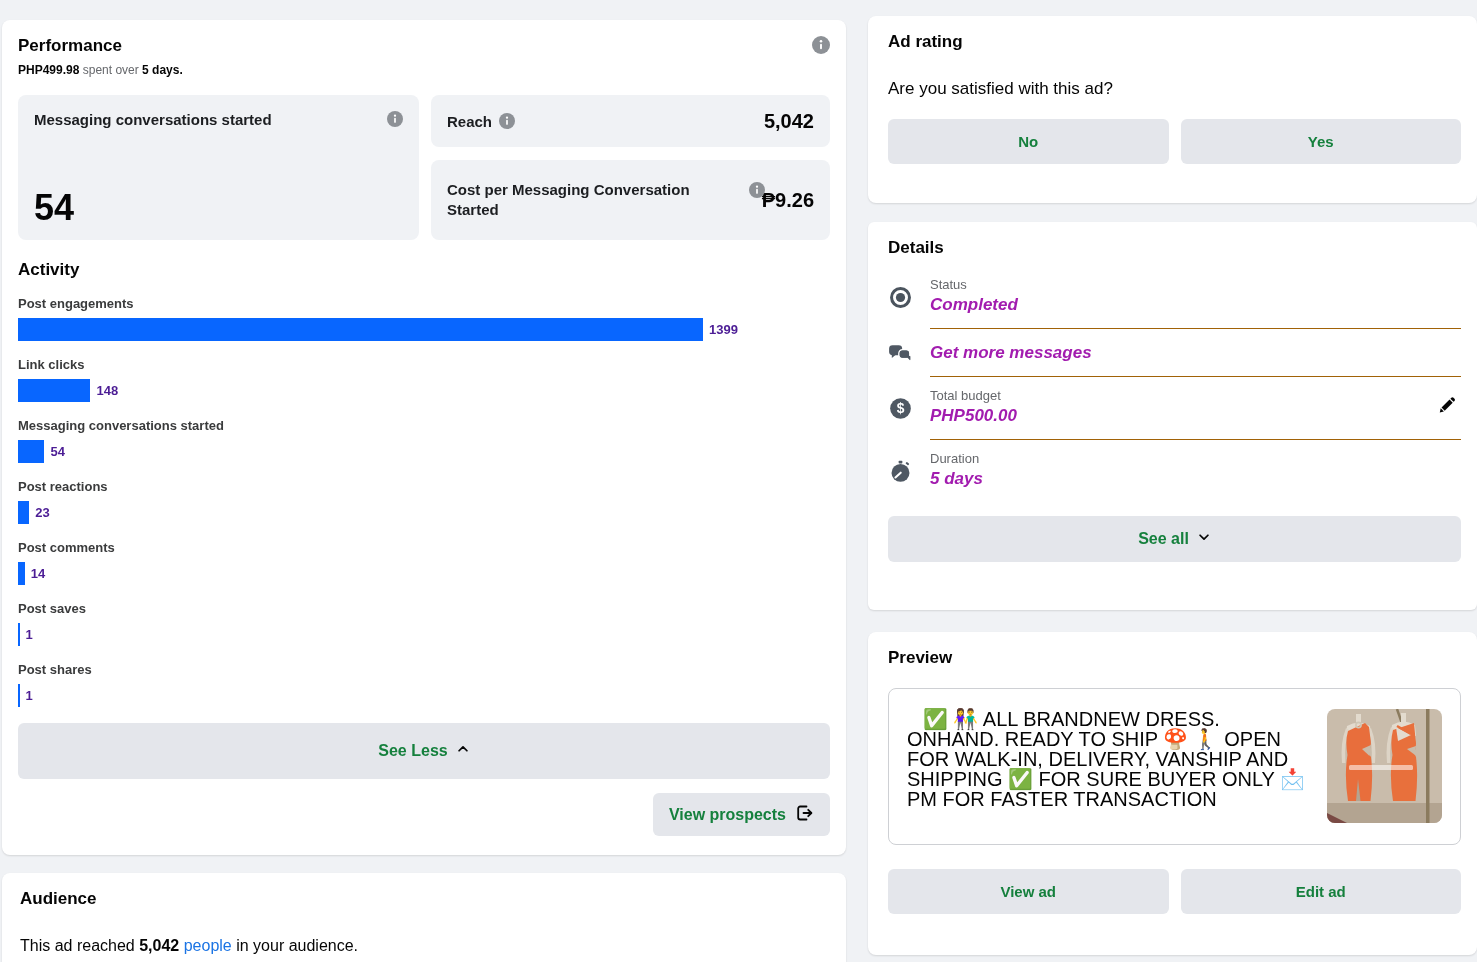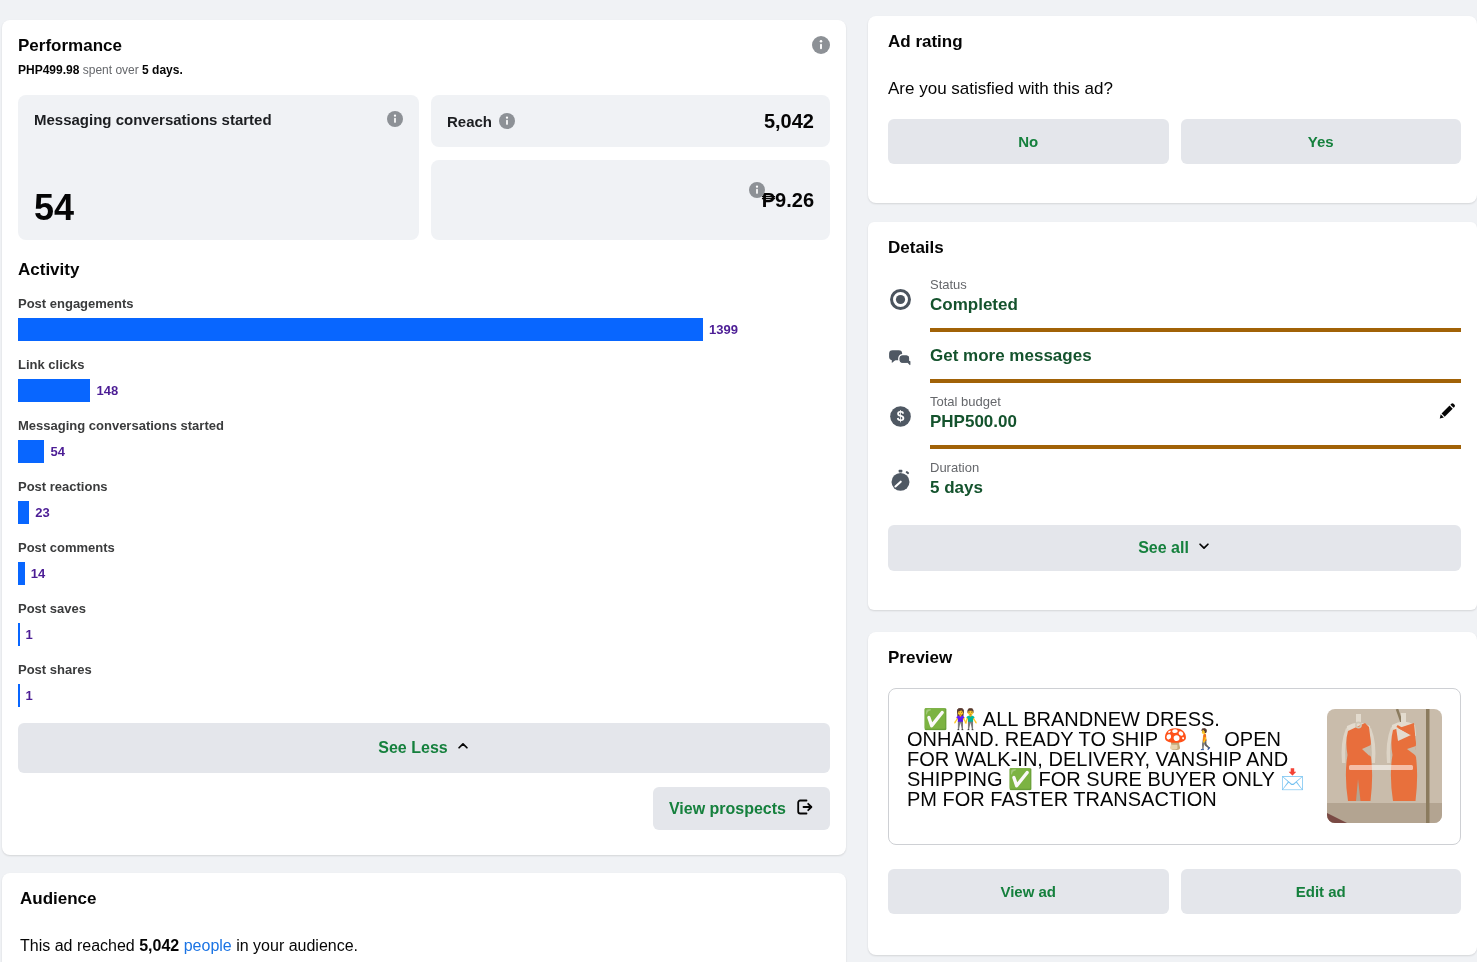--- a/index.html
+++ b/index.html
@@ -40,46 +40,46 @@
   .activity-label { font-size:13px; font-weight:700; color:#3a3b3c; margin-bottom:7px; }
   .bar-line { display:flex; align-items:center; }
   .bar { height:23px; background:#0866ff; }
   .bar-value { font-size:13px; font-weight:700; color:#4c1d95; margin-left:6px; }
 
   .gray-btn {
     background:#e4e6eb; border:none; border-radius:6px; cursor:pointer;
     font-family:inherit; font-weight:700; font-size:15px; color:#15803d;
     display:flex; align-items:center; justify-content:center; gap:8px;
   }
-  .see-less-btn { width:100%; height:50px; margin-top:16px; font-size:16px; }
+  .see-less-btn { width:100%; height:56px; margin-top:16px; font-size:16px; }
   .prospects-row { display:flex; justify-content:flex-end; margin-top:14px; }
   .view-prospects-btn { height:43px; padding:0 16px; font-size:16px; }
 
   
   .audience-card { margin-top:18px; height:150px; padding:16px 18px; }
   .audience-text { margin:28px 0 0 0; font-size:16px; color:#050505; }
   .audience-text .b { font-weight:700; }
   .link { color:#1b74e4; text-decoration:none; cursor:pointer; }
 
   
   .ad-rating-card { height:187px; padding:16px 16px 20px 20px; margin-bottom:19px; }
   .rating-question { margin:27px 0 0 0; font-size:17px; color:#050505; }
   .btn-row { display:flex; gap:12px; margin-top:20px; }
   .btn-row .gray-btn { flex:1; height:45px; }
 
   
   .details-card { height:388px; padding:16px 16px 16px 20px; margin-bottom:22px;border-radius:6px; }
   .details-rows { margin-top:8px; }
   .detail-row { display:flex; gap:18px; align-items:center; }
   .detail-icon { width:24px; flex:0 0 24px; display:flex; align-items:center; justify-content:center; }
-  .row-body { flex:1; display:flex; align-items:center; padding:11px 0 13px; border-bottom:4px solid #a16207; }
+  .row-body { flex:1; display:flex; align-items:center; padding:11px 0 13px; border-bottom:1px solid #a16207; }
   .detail-row:last-child .row-body { border-bottom:none; }
   .row-texts { flex:1; }
   .detail-label { font-size:13px; color:#65676b; }
-  .detail-value { font-size:17px; font-weight:700; color:#14532d; margin-top:3px; }
+  .detail-value { font-size:17px; font-weight:700; color:#a21caf; margin-top:3px;font-style:italic; }
   .edit-btn { background:none; border:none; cursor:pointer; padding:4px; display:flex; }
   .see-all-btn { width:100%; height:46px; margin-top:14px; font-size:16px; }
 
   
   .preview-card { height:323px; padding:16px 16px 20px 20px; }
   .preview-box { margin-top:20px; border:1px solid #ced0d4; border-radius:8px; padding:20px 18px; display:flex; gap:14px; height:157px; }
   .ad-text { margin:0; flex:1; font-size:20px; line-height:20px; color:#050505; text-indent:16px; }
   .ad-image { width:115px; height:114px; flex:0 0 115px; border-radius:8px; overflow:hidden; }
   .preview-btn-row { margin-top:24px; }
 
@@ -124,20 +124,21 @@
           <span class="info-icon">
             <svg width="16" height="16" viewBox="0 0 16 16">
                 <circle cx="8" cy="8" r="8" fill="#8d9196"></circle>
                 <circle cx="8" cy="4.7" r="1.15" fill="#fff"></circle>
                 <rect x="7.15" y="6.8" width="1.7" height="5" rx="0.85" fill="#fff"></rect>
               </svg>
           </span>
           <span class="metric-value">5,042</span>
         </div>
         <div class="metric-box box-cost">
+          <span class="metric-label">Cost per Messaging Conversation Started</span>
           <span class="cost-right">
             <span class="info-icon">
               <svg width="16" height="16" viewBox="0 0 16 16">
                   <circle cx="8" cy="8" r="8" fill="#8d9196"></circle>
                   <circle cx="8" cy="4.7" r="1.15" fill="#fff"></circle>
                   <rect x="7.15" y="6.8" width="1.7" height="5" rx="0.85" fill="#fff"></rect>
                 </svg>
             </span>
             <span class="metric-value">₱9.26</span>
           </span>

